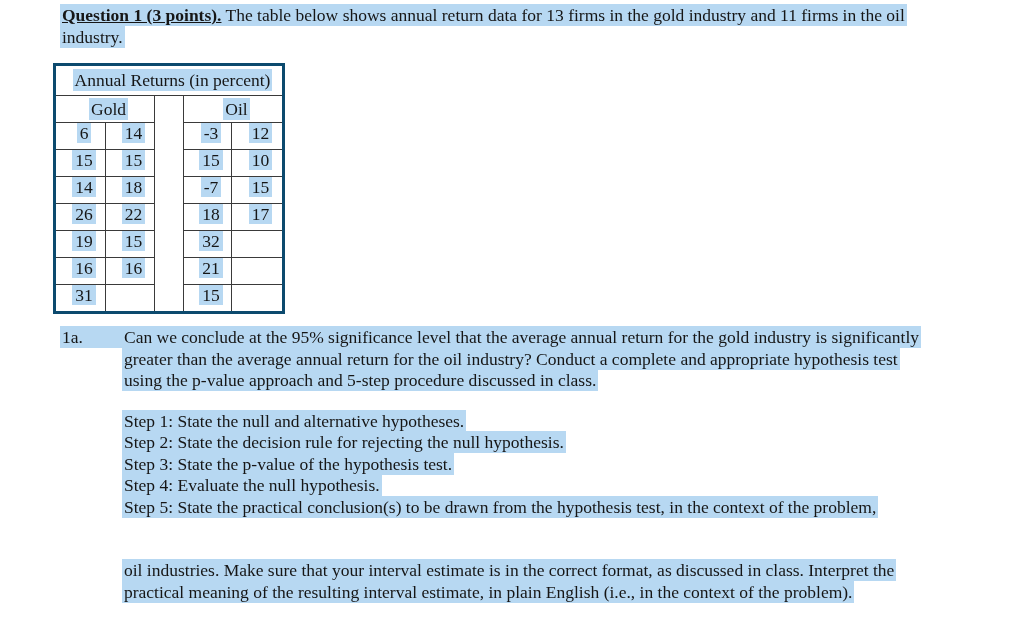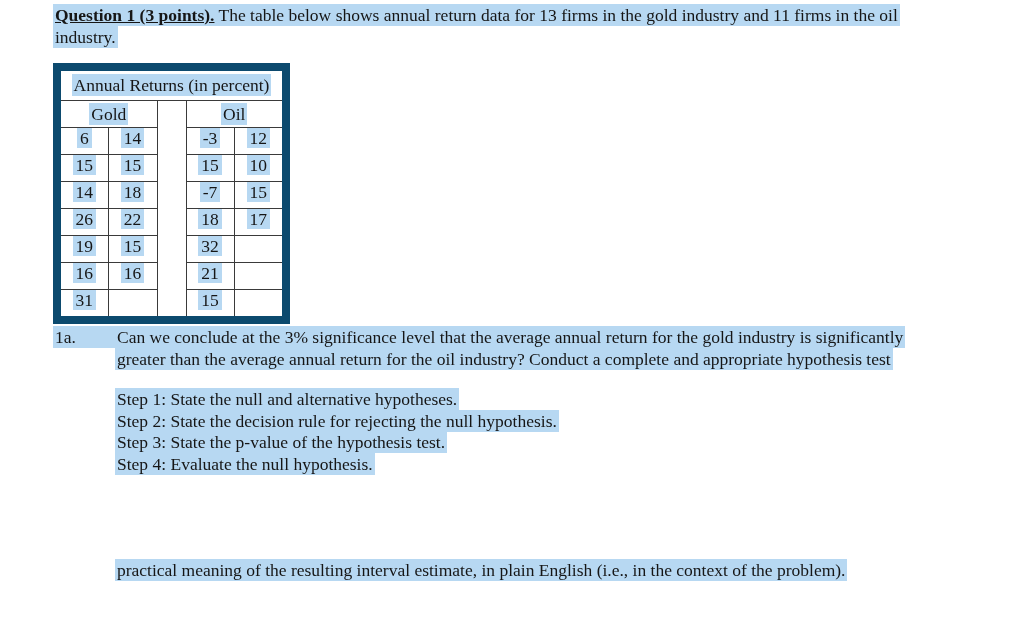--- a/index.html
+++ b/index.html
@@ -7,33 +7,33 @@
     width: 1024px; height: 626px;
     background: #ffffff;
     font-family: "Liberation Serif", "DejaVu Serif", serif;
     color: #161616;
     position: relative;
     overflow: hidden;
     font-size: 17.5px;
   }
   .block { position: absolute; }
   .line { line-height: 21.5px; height: 21.5px; white-space: nowrap; font-size: 17.5px; }
-  .hl { background: var(--hl, #b7d8f2); padding: 1px 2px; }
+  .hl { background: var(--hl, #b7d8f2); padding: 1px 2px; margin-left: 7px; }
   .qtitle { font-weight: bold; text-decoration: underline; }
   .qlabel { display: inline-block; width: 62px; }
   .cont { padding-left: 62px; }
   .indent1 { padding-left: 112px; }
   .steps { margin-top: 19px; }
 
   
   table.returns {
     position: absolute; left: 53px; top: 63px;
     border-collapse: collapse;
     table-layout: fixed;
-    border: 8px solid #0c4a6e;
+    border: 3px solid #0c4a6e;
     font-size: 17.5px;
   }
   table.returns td {
     border: 1px solid #3a3a3a;
     text-align: center;
     padding: 0;
     overflow: hidden;
   }
   td.title-cell { height: 29px; vertical-align: middle; }
   td.group-cell { height: 26px; vertical-align: middle; }
@@ -107,25 +107,28 @@
       <tr>
         <td class="c1"><span class="hl num">31</span></td>
         <td class="c2"></td>
         <td class="c1"><span class="hl num">15</span></td>
         <td class="c2"></td>
       </tr>
     </tbody>
 </table>
 
 <div class="block" style="top:327px; left:53px;">
-  <div class="line"><span class="hl"><span class="qlabel">1a.</span><span>Can we conclude at the 3% significance level that the average annual return for the gold industry is significantly</span></span></div>
+  <div class="line"><span class="hl"><span class="qlabel">1a.</span><span>Can we conclude at the 95% significance level that the average annual return for the gold industry is significantly</span></span></div>
   <div class="line cont"><span class="hl">greater than the average annual return for the oil industry? Conduct a complete and appropriate hypothesis test</span></div>
+  <div class="line cont"><span class="hl">using the p-value approach and 5-step procedure discussed in class.</span></div>
   <div class="steps">
       <div class="line cont"><span class="hl">Step 1: State the null and alternative hypotheses.</span></div>
       <div class="line cont"><span class="hl">Step 2: State the decision rule for rejecting the null hypothesis.</span></div>
       <div class="line cont"><span class="hl">Step 3: State the p-value of the hypothesis test.</span></div>
       <div class="line cont"><span class="hl">Step 4: Evaluate the null hypothesis.</span></div>
+      <div class="line cont"><span class="hl">Step 5: State the practical conclusion(s) to be drawn from the hypothesis test, in the context of the problem,</span></div>
     </div>
 </div>
 
 <div class="block" style="top:560px; left:53px;">
+  <div class="line cont"><span class="hl">oil industries. Make sure that your interval estimate is in the correct format, as discussed in class. Interpret the</span></div>
   <div class="line cont"><span class="hl">practical meaning of the resulting interval estimate, in plain English (i.e., in the context of the problem).</span></div>
 </div>
 
 </body></html>

